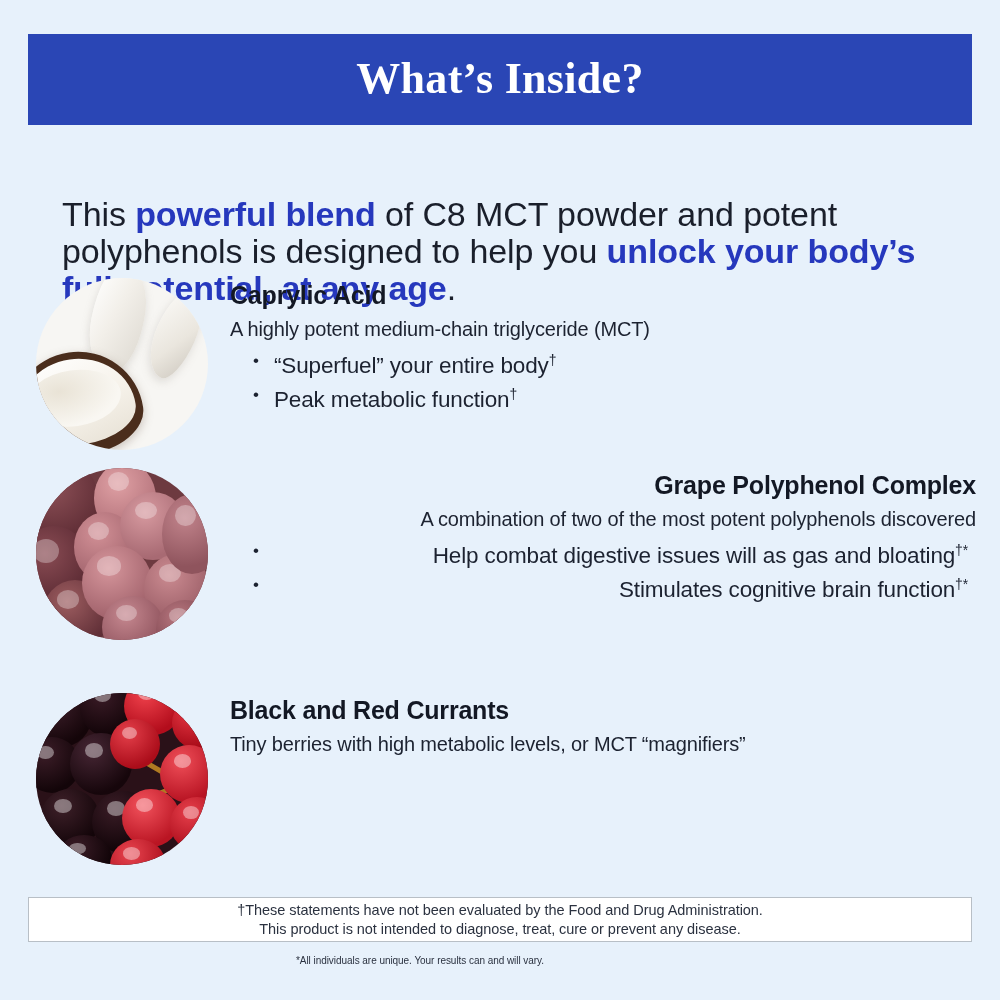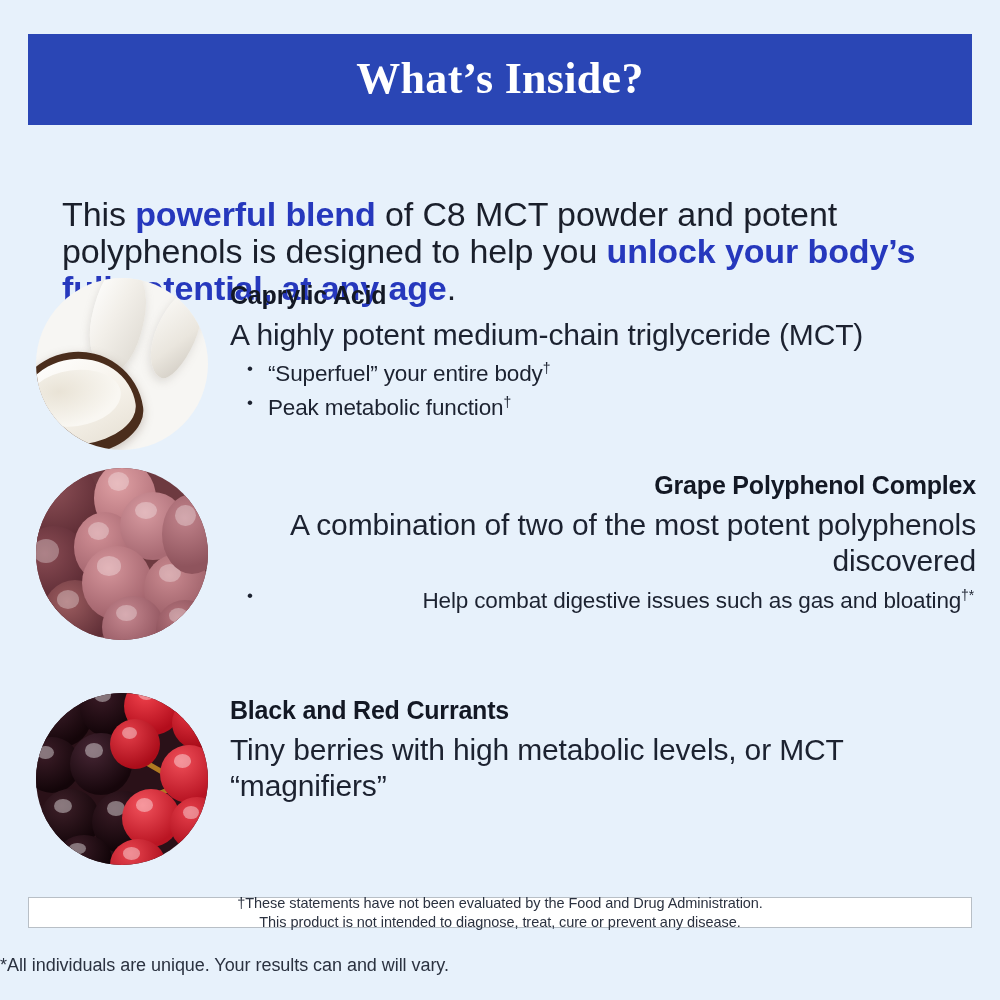--- a/index.html
+++ b/index.html
@@ -165,27 +165,27 @@
   .sec-body { flex: 1 1 auto; padding-top: 4px; }
   .sec-title {
     font-size: 25px;
     font-weight: bold;
     color: #131824;
     letter-spacing: -0.2px;
     margin: 0 0 7px 0;
     line-height: 1.1;
   }
   .sec-desc {
-    font-size: 30px;
+    font-size: 20px;
     color: #1c2230;
     line-height: 1.22;
     letter-spacing: -0.15px;
     margin: 0 0 4px 0;
   }
-  .bullets { list-style: none; margin: 2px; padding: 0; }
+  .bullets { list-style: none; margin: 8px; padding: 0; }
   .bullets li {
     font-size: 22.5px;
     color: #1c2230;
     line-height: 1.52;
     letter-spacing: -0.15px;
     padding-left: 36px;
     position: relative;
   }
   .bullets li::before {
     content: "\2022";
@@ -196,43 +196,43 @@
     color: #1c2230;
   }
   sup { font-size: 0.62em; vertical-align: super; line-height: 0; }
 
   
   .disclaimer-box {
     position: absolute;
     left: 28px;
     top: 897px;
     width: 944px;
-    height: 31px;
+    height: 45px;
     background: #ffffff;
     border: 1px solid #b8bfc6;
     box-sizing: border-box;
     display: flex;
     flex-direction: column;
     align-items: center;
     justify-content: center;
   }
   .disclaimer-line {
     font-size: 14.5px;
     color: #2b3240;
     line-height: 19px;
     letter-spacing: -0.05px;
     text-align: center;
   }
   .results-note {
     position: absolute;
     left: 0;
     top: 955px;
     width: 840px;
-    text-align: left;
-    font-size: 18px;
+    text-align: center;
+    font-size: 10px;
     color: #2b3240;
     letter-spacing: -0.05px;
   }
 </style>
 </head>
 <body>
 
 <div class="header-band">
   <div class="header-title">What’s Inside?</div>
 </div>
@@ -272,21 +272,22 @@
       <i style="left:108px;top:86px;width:66px;height:70px;background:radial-gradient(circle at 38% 30%,#cb8b91,#9a5d66 72%);"></i>
       <i style="left:126px;top:26px;width:60px;height:80px;background:radial-gradient(circle at 38% 30%,#c1838b,#8f545d 72%);"></i>
       <i style="left:66px;top:128px;width:62px;height:62px;background:radial-gradient(circle at 38% 30%,#c68890,#8f535d 72%);"></i>
       <i style="left:120px;top:132px;width:58px;height:58px;background:radial-gradient(circle at 38% 30%,#b8777f,#7e4650 72%);"></i>
     </div>
   </div>
   <div class="sec-body">
     <h2 class="sec-title">Grape Polyphenol Complex</h2>
     <p class="sec-desc">A combination of two of the most potent polyphenols discovered</p>
     <ul class="bullets">
-      <li><span>Help combat digestive issues such as gas and bloating</span><sup>†*</sup></li>
+      <li><span>Help combat digestive issues will as gas and bloating</span><sup>†*</sup></li>
+      <li><span>Stimulates cognitive brain function</span><sup>†*</sup></li>
     </ul>
   </div>
 </div>
 
 <div class="section" id="section-2">
   <div class="thumb-wrap">
     <div class="thumb img-currants">
       <i style="left:-6px;top:-8px;width:62px;height:62px;background:radial-gradient(circle at 36% 28%,#40202c,#140509 72%);"></i>
       <i style="left:44px;top:-14px;width:58px;height:58px;background:radial-gradient(circle at 36% 28%,#3a1b26,#120408 72%);"></i>
       <i style="left:-12px;top:44px;width:56px;height:56px;background:radial-gradient(circle at 36% 28%,#3c1d28,#130509 72%);"></i>

